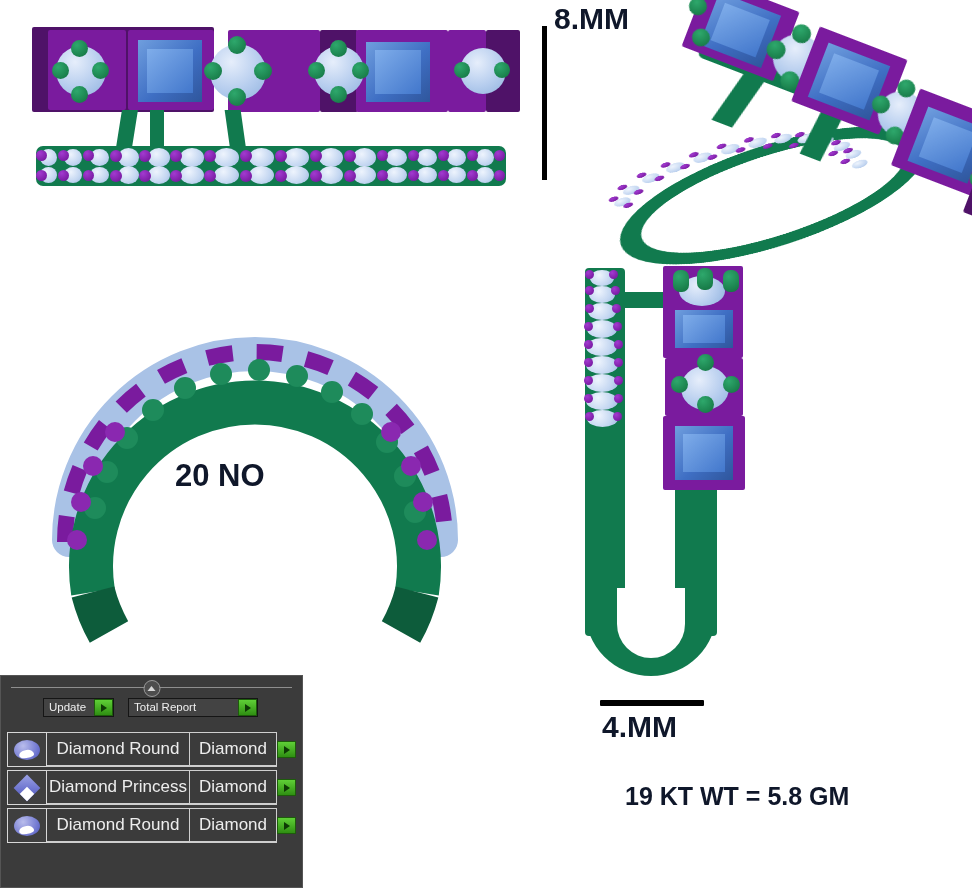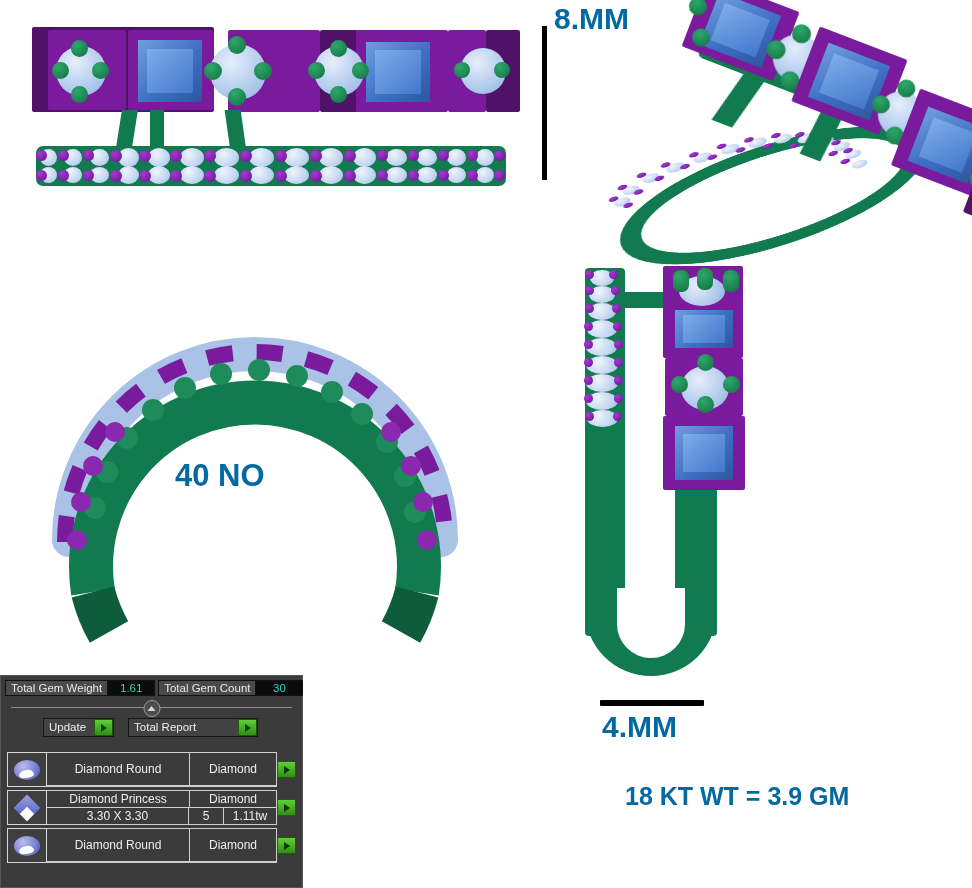--- a/index.html
+++ b/index.html
@@ -2,21 +2,21 @@
 <html><head>
 <meta charset="utf-8">
 <style>
   html,body{margin:0;padding:0;background:#fff;}
   body{width:972px;height:888px;position:relative;overflow:hidden;
        font-family:"Liberation Sans", sans-serif;}
 
   .stage{position:absolute;inset:0;}
 
   
-  .blk-label{position:absolute;color:#0369a1;font-weight:bold;white-space:nowrap;}
+  .blk-label{position:absolute;color:#0f172a;font-weight:bold;white-space:nowrap;}
 
   
   .rule-v{position:absolute;background:#000;width:5px;}
   .rule-h{position:absolute;background:#000;height:6px;border-radius:1px;}
 
   
   .panel{position:absolute;left:0;top:675px;width:303px;height:213px;
          background:#3b3b3b;border:1px solid #555;box-sizing:border-box;
          font-size:11px;color:#e8e8e8;}
   .panel-title{height:22px;display:flex;align-items:center;
@@ -70,21 +70,21 @@
   .gem-r:after{content:"";position:absolute;left:5px;bottom:2px;width:15px;height:8px;
          background:#fff;border-radius:50% 50% 50% 50%/70% 70% 40% 40%;transform:rotate(-8deg);}
   .gem-p{width:22px;height:22px;
          background:linear-gradient(135deg,#9ba2e4 0%,#6d74cf 55%,#4a51b0 100%);
          transform:rotate(45deg) scale(.86);position:relative;overflow:hidden;}
   .gem-p:after{content:"";position:absolute;right:0;bottom:0;width:12px;height:12px;
          background:#fff;}
   .gtbl{flex:1;border:1px solid #cfcfcf;border-left:none;display:flex;flex-direction:column;}
   .gtr{display:flex;flex:1;}
   .gtr.top{border-bottom:1px solid #cfcfcf;}
-  .gc{display:flex;align-items:center;justify-content:center;font-size:12px;
+  .gc{display:flex;align-items:center;justify-content:center;font-size:17px;
       color:#ededed;text-align:center;}
   .gc.shape{flex:1;border-right:1px solid #cfcfcf;}
   .gc.mat{width:86px;}
   .gc.size{flex:1;border-right:1px solid #cfcfcf;}
   .gc.cnt{width:34px;border-right:1px solid #cfcfcf;}
   .gc.tw{width:52px;}
   .gowrap{width:19px;display:flex;align-items:center;justify-content:center;flex:none;}
 
   
   .gold{background:#117a4e;}
@@ -338,21 +338,21 @@
         <circle cx="42" cy="300" r="10"></circle>
           <circle cx="46" cy="262" r="10"></circle>
         <circle cx="58" cy="226" r="10"></circle>
           <circle cx="80" cy="192" r="10"></circle>
         <circle cx="392" cy="300" r="10"></circle>
           <circle cx="388" cy="262" r="10"></circle>
         <circle cx="376" cy="226" r="10"></circle>
           <circle cx="356" cy="192" r="10"></circle>
       </g>
     </svg>
-    <div class="blk-label" style="left:140px;top:218px;font-size:31px;">40 NO</div>
+    <div class="blk-label" style="left:140px;top:218px;font-size:31px;">20 NO</div>
   </div>
 
   <div class="art" style="left:575px;top:258px;width:200px;height:435px;">
 
     <div class="gold art" style="left:10px;top:150px;width:40px;height:228px;border-radius:0 0 4px 4px;"></div>
     <div class="gold art" style="left:100px;top:150px;width:42px;height:228px;border-radius:0 0 4px 4px;"></div>
     <div class="gold art" style="left:10px;top:330px;width:132px;height:88px;
          border-radius:0 0 66px 66px;"></div>
     <div class="art" style="left:42px;top:330px;width:68px;height:70px;background:#fff;
          border-radius:0 0 34px 34px;"></div>
@@ -403,35 +403,25 @@
     <div class="prong" style="left:122px;top:96px;width:17px;height:17px;"></div>
     <div class="prong" style="left:122px;top:138px;width:17px;height:17px;"></div>
 
     <div class="seat" style="left:88px;top:158px;width:82px;height:74px;"></div>
     <div class="sq-stone" style="left:100px;top:168px;width:58px;height:54px;"></div>
   </div>
 
   <div class="rule-h" style="left:600px;top:700px;width:104px;"></div>
   <div class="blk-label" style="left:602px;top:710px;font-size:30px;">4.MM</div>
 
-  <div class="blk-label" style="left:625px;top:782px;font-size:25px;">18 KT WT = 3.9 GM</div>
+  <div class="blk-label" style="left:625px;top:782px;font-size:25px;">19 KT WT = 5.8 GM</div>
 
   <div class="panel">
 
 
-    <div class="totals">
-      <div class="fld">
-        <div class="k">Total Gem Weight</div>
-        <div class="v">1.61</div>
-      </div>
-      <div class="fld">
-        <div class="k">Total Gem Count</div>
-        <div class="v">30</div>
-      </div>
-    </div>
 
     <div class="divider">
       <div class="ln"></div>
       <div class="knob">
         <i></i>
       </div>
     </div>
 
     <div class="actions">
       <div class="abtn">
@@ -469,25 +459,20 @@
 
       <div class="grow">
         <div class="gthumb">
           <div class="gem-p"></div>
         </div>
         <div class="gtbl">
           <div class="gtr top">
             <div class="gc shape">Diamond Princess</div>
             <div class="gc mat">Diamond</div>
           </div>
-          <div class="gtr">
-            <div class="gc size">3.30 X 3.30</div>
-            <div class="gc cnt">5</div>
-            <div class="gc tw">1.11tw</div>
-          </div>
         </div>
         <div class="gowrap">
           <div class="go">
             <i></i>
           </div>
         </div>
       </div>
 
       <div class="grow">
         <div class="gthumb">

